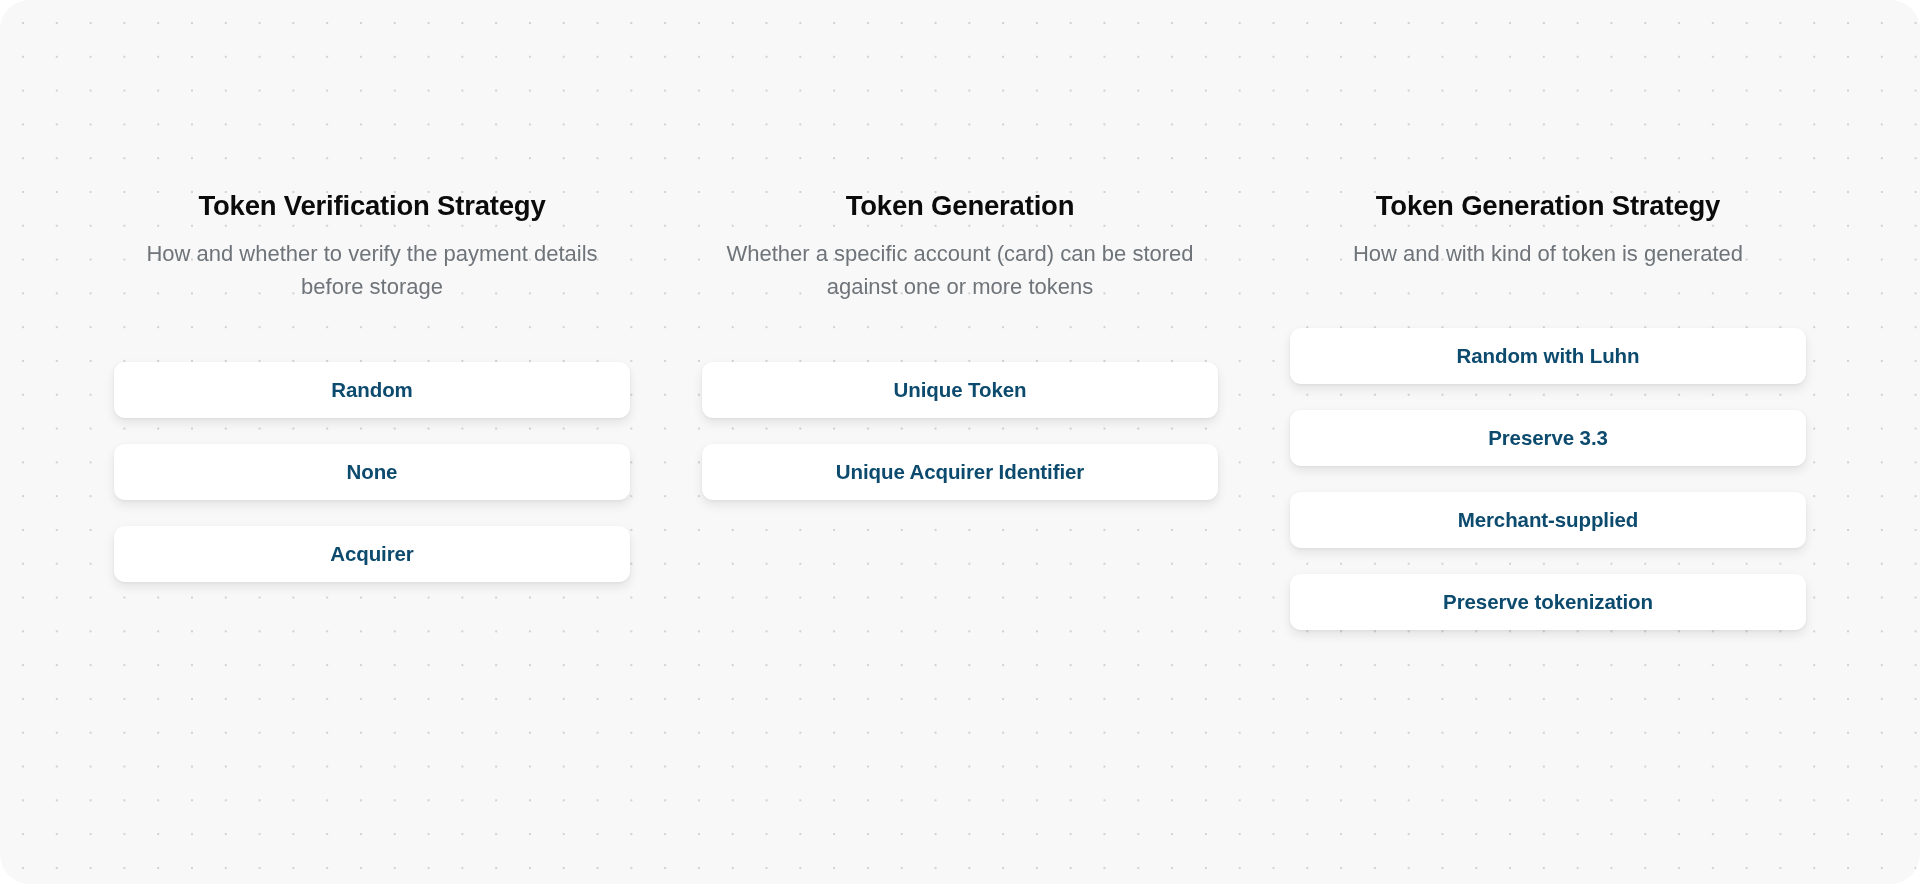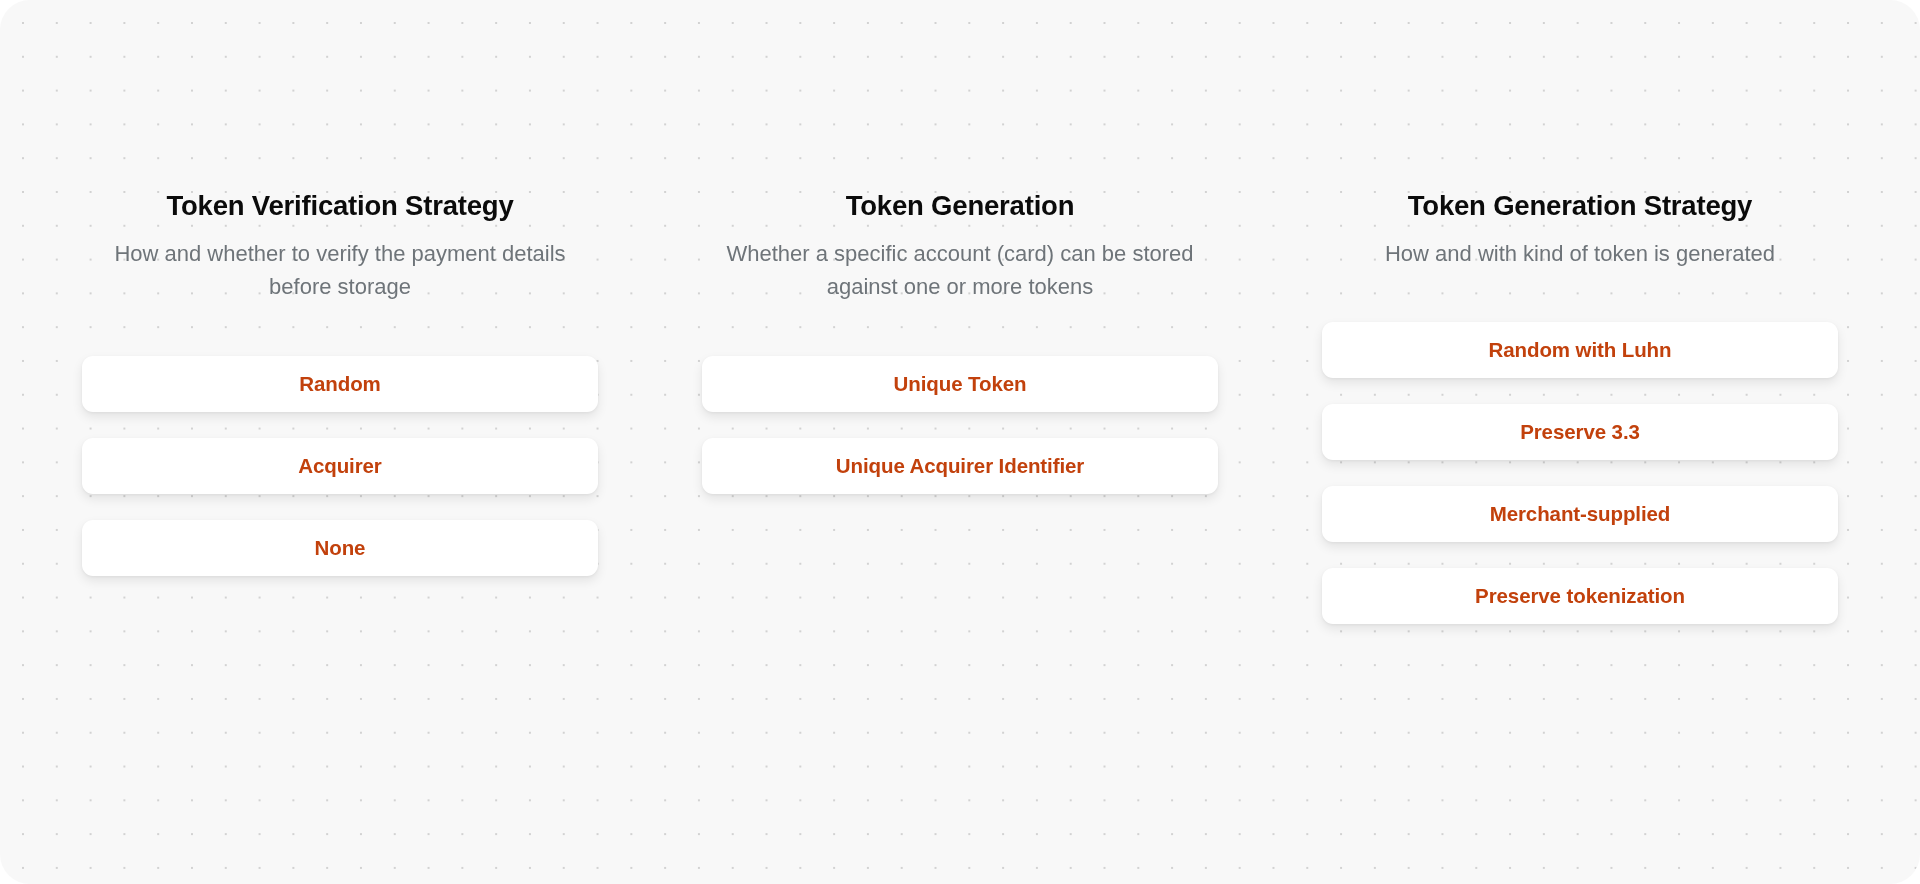--- a/index.html
+++ b/index.html
@@ -33,21 +33,21 @@
   .board {
     position: absolute;
     left: 0;
     top: 0;
     width: 1920px;
     height: 884px;
     display: flex;
     flex-direction: row;
     justify-content: center;
     align-items: flex-start;
-    gap: 104px;
+    gap: 72px;
     padding-top: 189px;
     box-sizing: border-box;
   }
 
   .column {
     width: 516px;
     display: flex;
     flex-direction: column;
     align-items: stretch;
   }
@@ -65,62 +65,62 @@
     line-height: 1.26;
     letter-spacing: -0.2px;
     margin: 0;
   }
 
   .col-desc {
     font-size: 22px;
     font-weight: 400;
     color: #6e7479;
     line-height: 1.52;
-    margin: 13px 0 10px 0;
+    margin: 13px 0 16px 0;
   }
 
   .options {
     margin-top: 42px;
     display: flex;
     flex-direction: column;
     gap: 26px;
   }
 
   .option-card {
     height: 56px;
     background: #ffffff;
     border-radius: 11px;
     box-shadow: 0 5px 11px rgba(0, 0, 0, 0.085),
                 0 1px 3px rgba(0, 0, 0, 0.05);
     display: flex;
     align-items: center;
     justify-content: center;
     font-size: 20.5px;
     font-weight: 700;
-    color: #c2410c;
+    color: #0c4a6e;
     letter-spacing: -0.1px;
     cursor: pointer;
     user-select: none;
   }
 </style>
 </head>
 <body>
 
 <div class="canvas">
   <div class="board">
 
     <div class="column">
       <div class="col-header">
         <div class="col-title">Token Verification Strategy</div>
         <div class="col-desc">How and whether to verify the payment details before storage</div>
       </div>
       <div class="options">
         <div class="option-card">Random</div>
+        <div class="option-card">None</div>
         <div class="option-card">Acquirer</div>
-        <div class="option-card">None</div>
       </div>
     </div>
 
     <div class="column">
       <div class="col-header">
         <div class="col-title">Token Generation</div>
         <div class="col-desc">Whether a specific account (card) can be stored against one or more tokens</div>
       </div>
       <div class="options">
         <div class="option-card">Unique Token</div>

